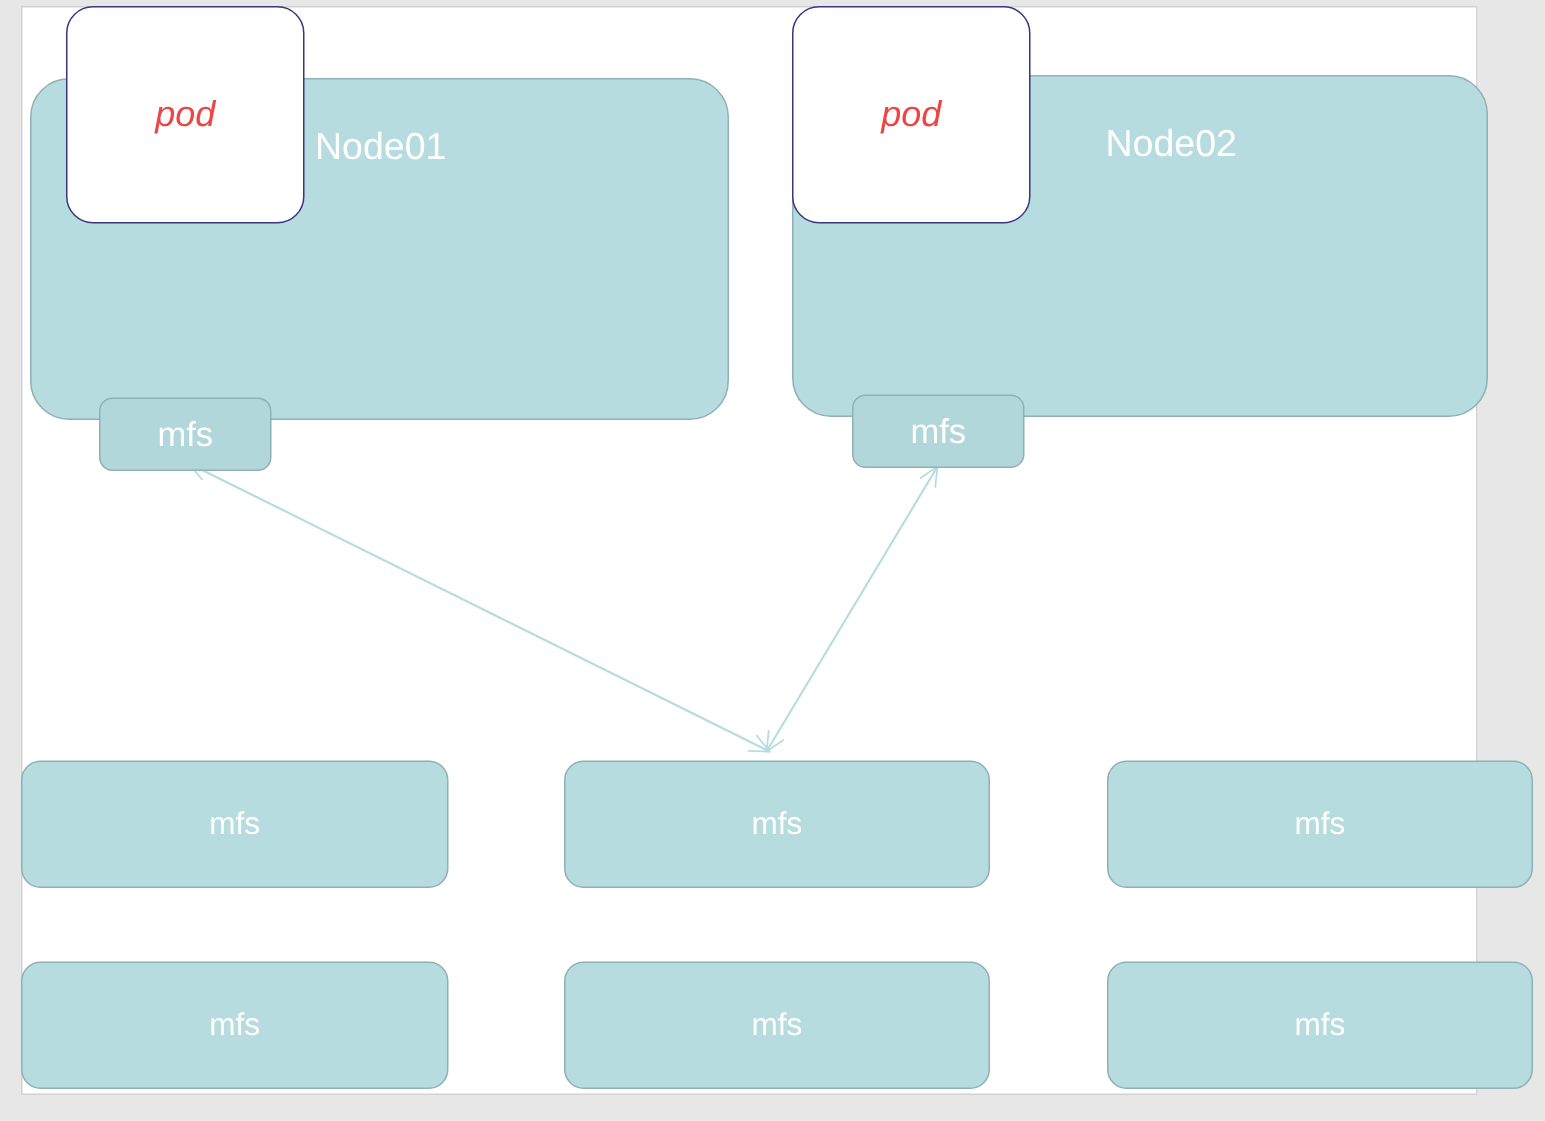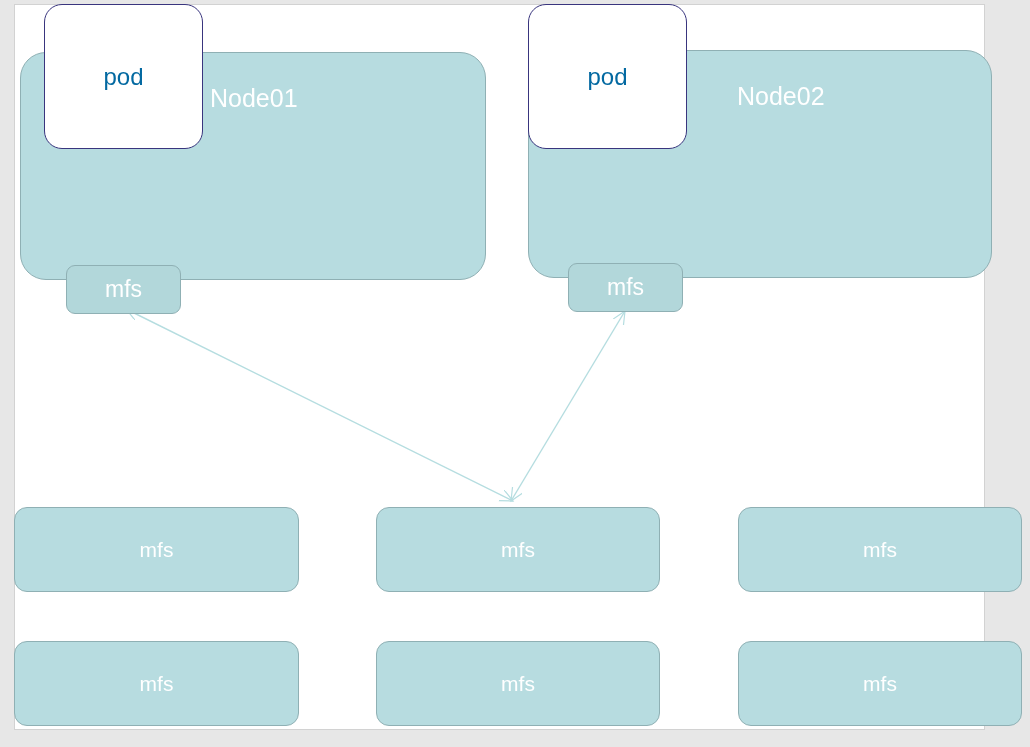--- a/index.html
+++ b/index.html
@@ -52,24 +52,25 @@
     position: absolute;
     background: #ffffff;
     border: 1.5px solid #39357e;
     border-radius: 18px;
     box-sizing: border-box;
     display: flex;
     align-items: center;
     justify-content: center;
   }
   .pod-label {
-    color: #0369a1;
+    color: #ef4444;
     font-size: 24px;
     line-height: 1;
     font-family: "Liberation Sans", sans-serif;
+    font-style: italic;
   }
   .mfs-small {
     position: absolute;
     background: #b2d7da;
     border: 1px solid #8fb0b4;
     border-radius: 9px;
     box-sizing: border-box;
     display: flex;
     align-items: center;
     justify-content: center;

